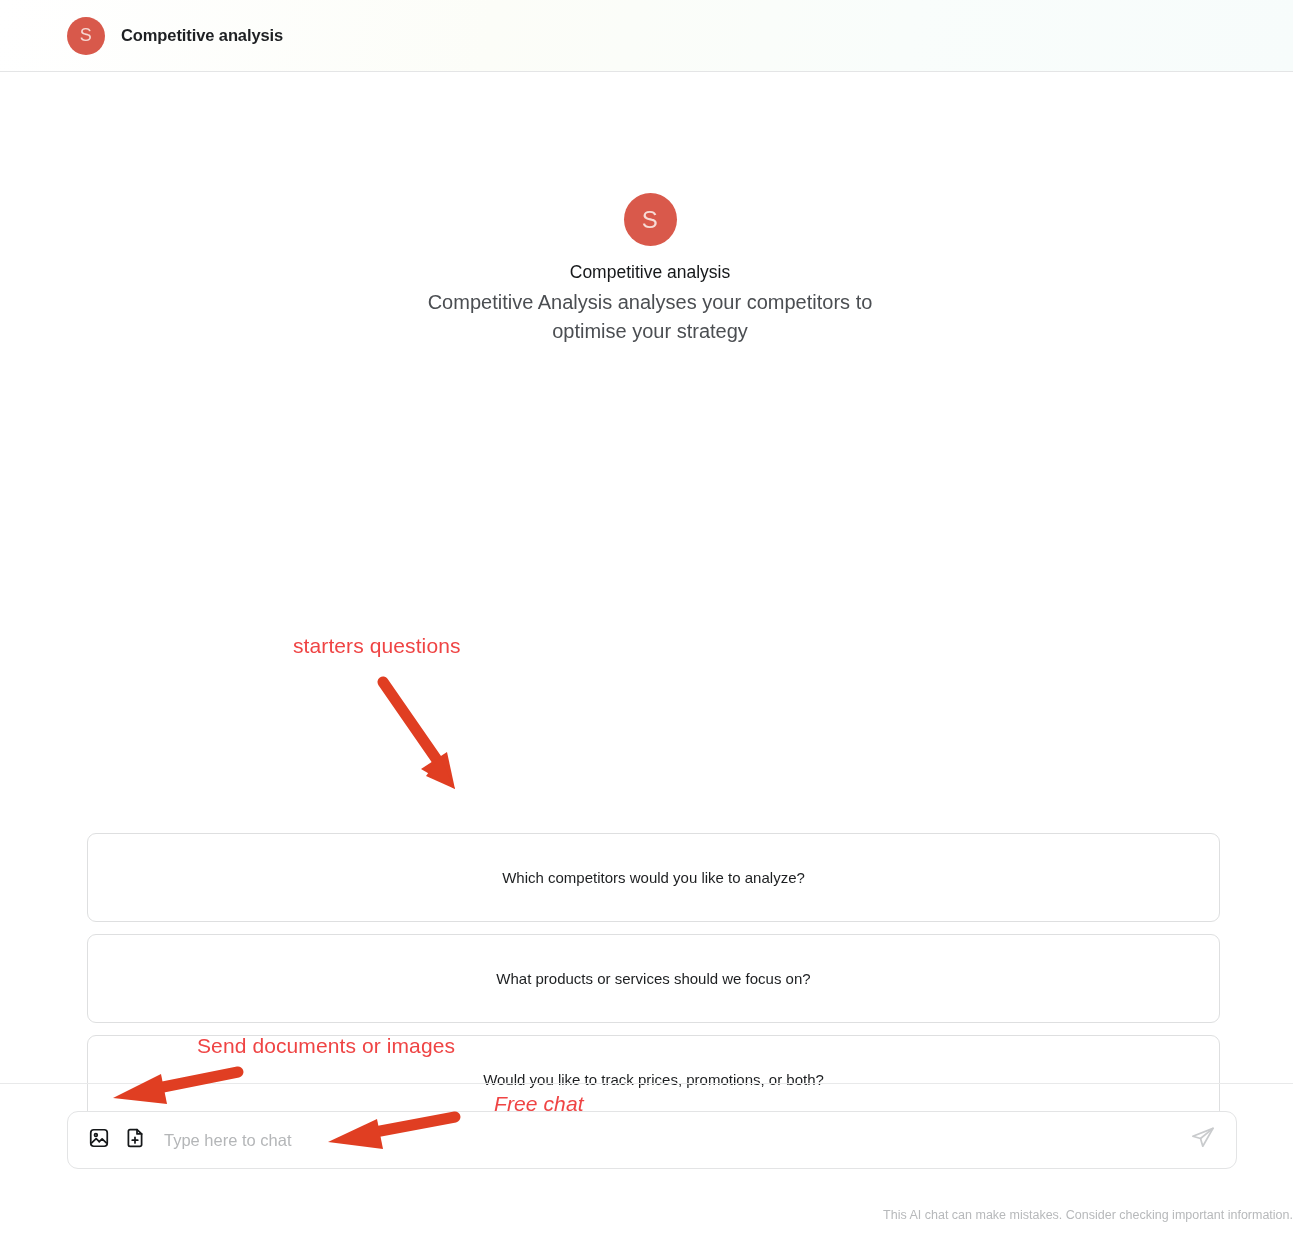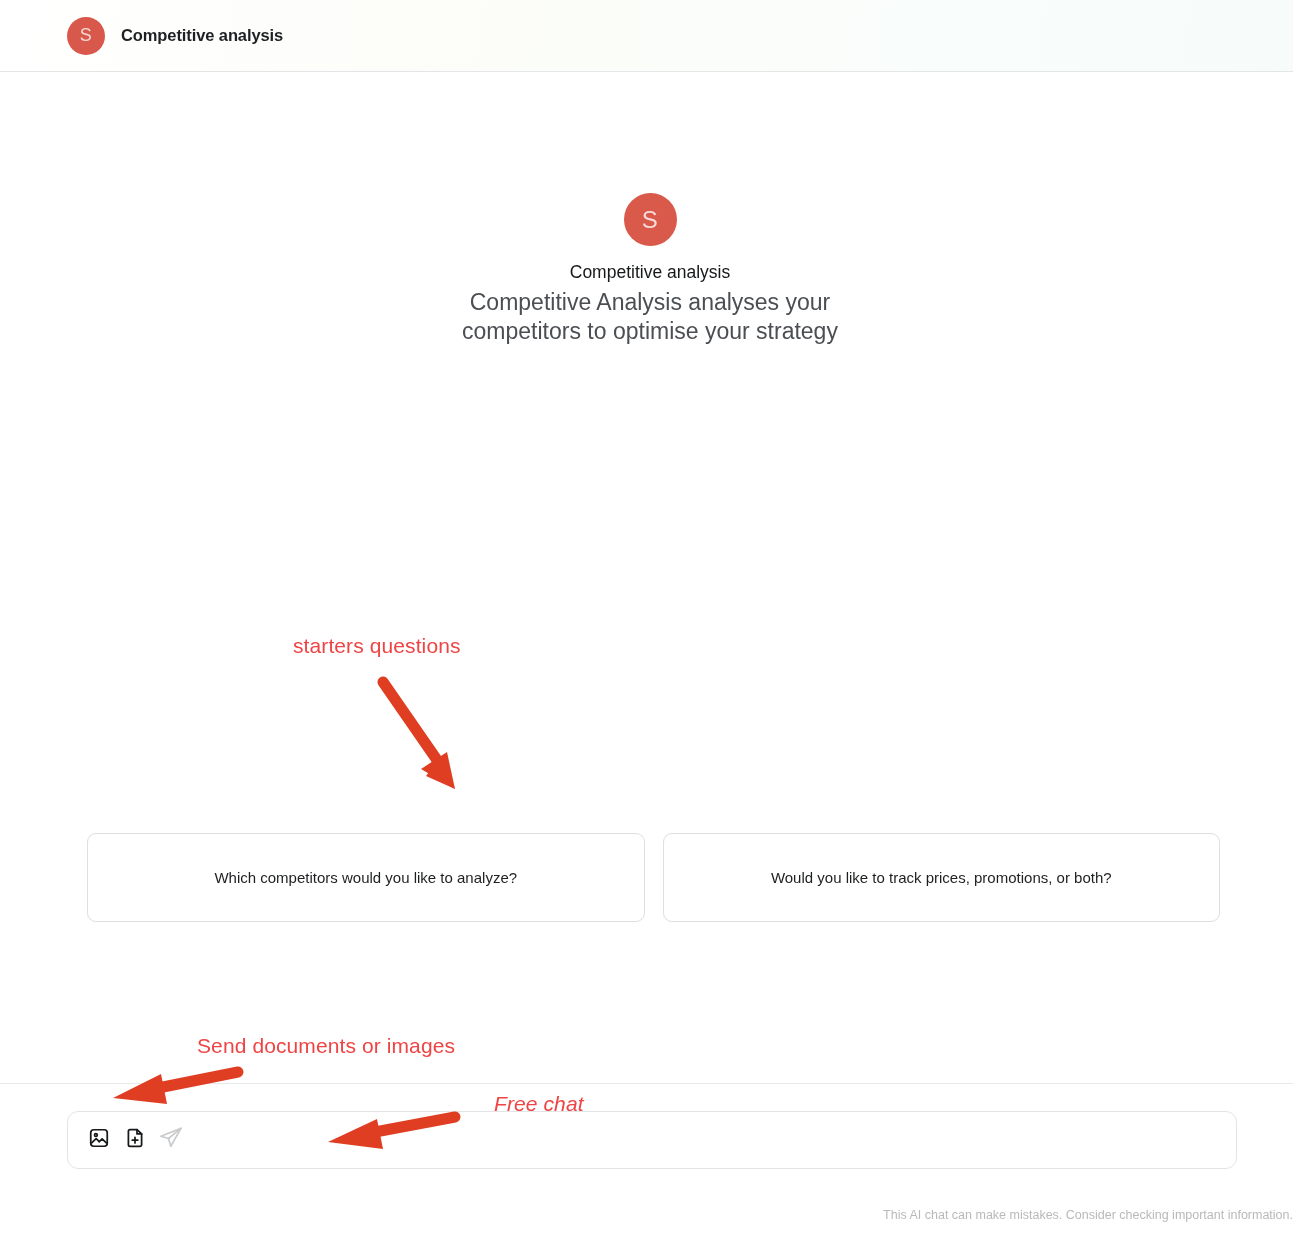--- a/index.html
+++ b/index.html
@@ -63,35 +63,35 @@
     letter-spacing: .5px;
   }
   #intro-title {
     margin-top: 13px;
     font-size: 17.5px;
     color: #16181a;
     line-height: 26px;
   }
   #intro-subtitle {
     margin-top: 3px;
-    font-size: 23px;
+    font-size: 20px;
     color: #4b4e52;
     line-height: 29px;
     width: 470px;
     margin-left: auto;
     margin-right: auto;
   }
 
   
   #starters {
     position: absolute;
     left: 87px; top: 833px;
     width: 1133px;
     display: grid;
-    grid-template-columns: 1fr 1fr;
+    grid-template-columns: 1fr;
     column-gap: 18px;
     row-gap: 12px;
   }
   .starter-card {
     height: 89px;
     border: 1px solid #dedfe0;
     border-radius: 9px;
     background: #ffffff;
     display: flex;
     align-items: center;
@@ -196,20 +196,23 @@
   </div>
   <div id="intro-title">Competitive analysis</div>
   <div id="intro-subtitle">Competitive Analysis analyses your competitors to optimise your strategy</div>
 </div>
 
 <div id="starters">
   <div class="starter-card">
     <span class="starter-card-label">Which competitors would you like to analyze?</span>
   </div>
   <div class="starter-card">
+    <span class="starter-card-label">What products or services should we focus on?</span>
+  </div>
+  <div class="starter-card">
     <span class="starter-card-label">Would you like to track prices, promotions, or both?</span>
   </div>
 </div>
 
 <div id="composer-divider"></div>
 
 <div id="composer">
 
   <div class="composer-icon-btn" id="attach-image-button">
     <span>
@@ -226,20 +229,21 @@
     <span>
       <svg width="22" height="22" viewBox="0 0 24 24" fill="none" stroke="#16181a" stroke-width="1.9" stroke-linecap="round" stroke-linejoin="round">
         <path d="M14.2 2.8H6.6A1.8 1.8 0 0 0 4.8 4.6v14.8a1.8 1.8 0 0 0 1.8 1.8h10.8a1.8 1.8 0 0 0 1.8-1.8V7.6z"></path>
         <path d="M14.2 2.8v4.8h5"></path>
         <path d="M12 11.4v6"></path>
         <path d="M9 14.4h6"></path>
       </svg>
     </span>
   </div>
 
+  <input id="chat-input" type="text" placeholder="Type here to chat" style="">
 
   <div id="send-button">
     <span>
       <svg width="26" height="26" viewBox="0 0 24 24" fill="none" stroke="#c9cbcd" stroke-width="1.6" stroke-linecap="round" stroke-linejoin="round">
         <path d="M21.2 3.1L2.6 10.4l7.1 2.1 2.1 7.1z"></path>
         <path d="M21.2 3.1L9.7 12.5"></path>
       </svg>
     </span>
   </div>
 </div>

